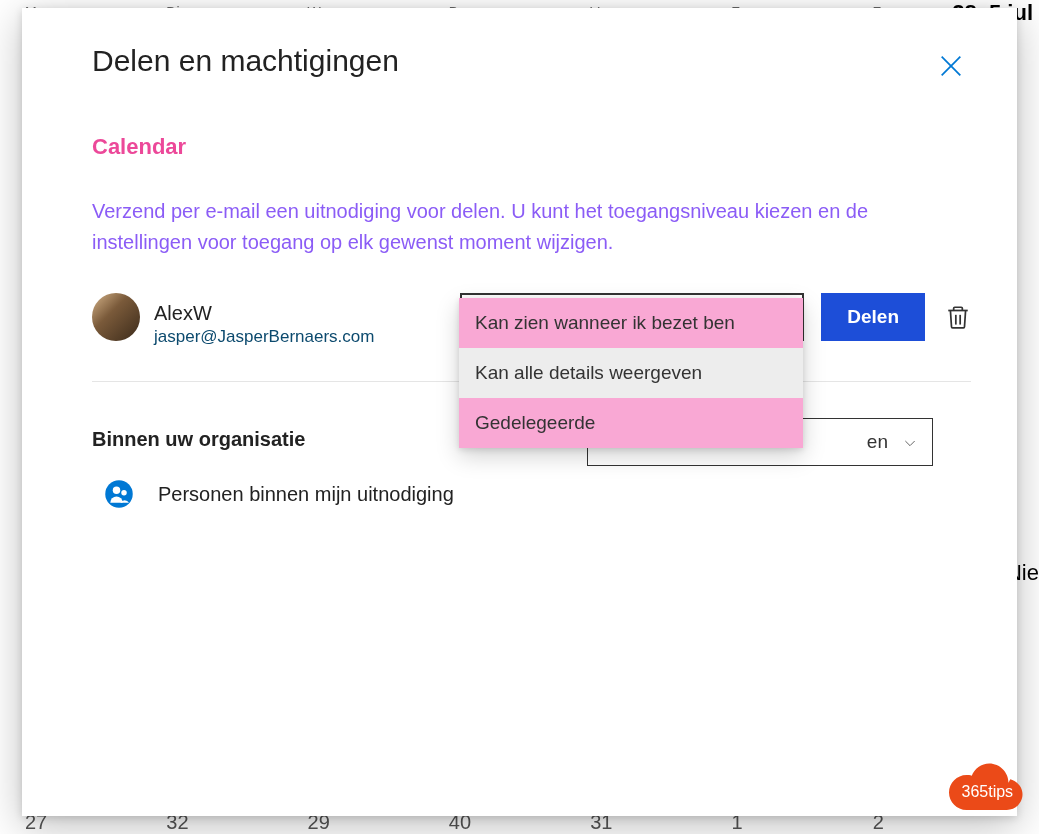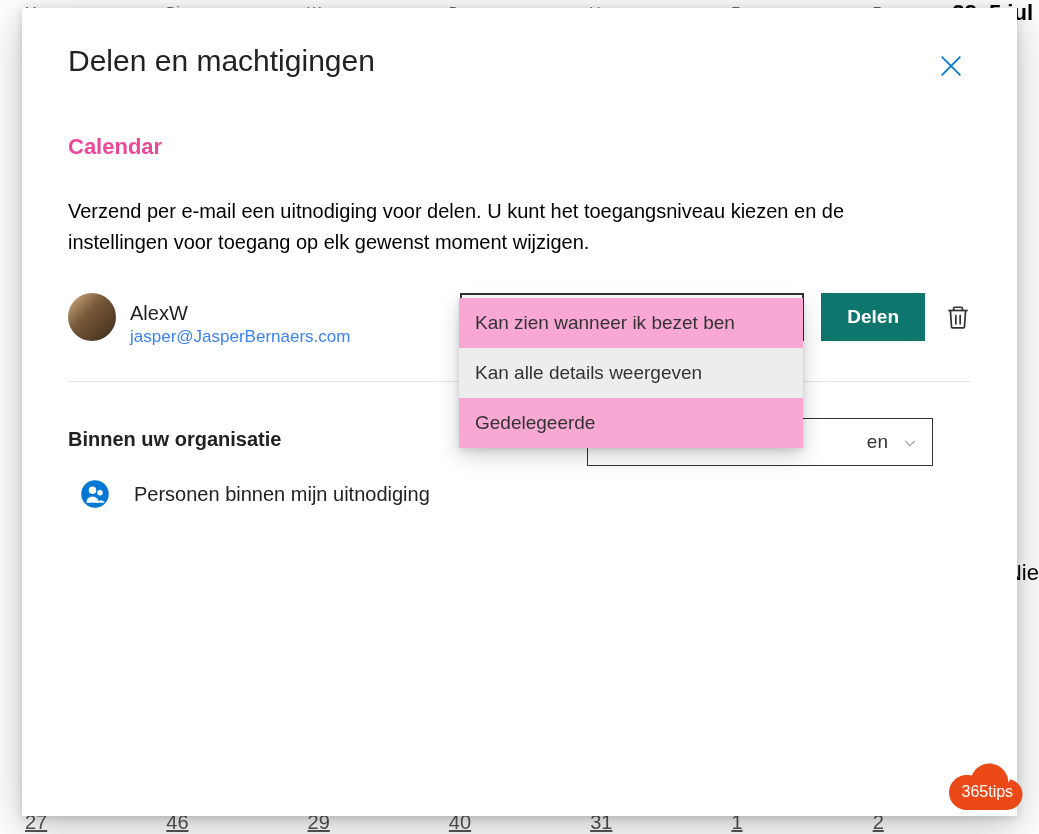--- a/index.html
+++ b/index.html
@@ -21,66 +21,66 @@
     position: absolute; top: 0; right: 6px;
     font-size: 22px; font-weight: 600; color: #000;
   }
   .bg-nie {
     position: absolute; top: 560px; right: 0;
     font-size: 22px; color: #000;
   }
   .bg-bottom-row {
     position: absolute; bottom: 0; left: 0; right: 0;
     display: flex; padding: 0 25px;
-    font-size: 20px; color: #555; text-decoration: underline;
+    font-size: 20px; color: #555;
   }
   .bg-bottom-row span { flex: 1; text-align: left; }
 
   
   .modal {
     position: absolute;
     top: 8px; left: 22px; right: 22px; bottom: 18px;
     background: #fff;
     box-shadow: 0 10px 40px rgba(0,0,0,0.25), 0 2px 8px rgba(0,0,0,0.15);
-    padding: 36px 46px 20px 46px;
+    padding: 36px 46px 20px 70px;
   }
   .modal-title {
     font-size: 30px; font-weight: 400; color: #222;
   }
   .close-icon {
     position: absolute; top: 44px; right: 52px;
     width: 28px; height: 28px; cursor: pointer;
     color: #0078d4;
   }
   .close-icon svg { width: 100%; height: 100%; stroke: currentColor; }
 
   .section-title {
     margin-top: 56px;
     font-size: 22px; font-weight: 600; color: #ec4899;
   }
   .description {
     margin-top: 36px;
-    font-size: 20px; color: #000000; line-height: 1.55;
+    font-size: 20px; color: #8b5cf6; line-height: 1.55;
     max-width: 820px;
   }
 
   .person-row {
     margin-top: 28px;
     display: flex; align-items: center;
     padding-bottom: 34px;
     border-bottom: 1px solid #e5e5e5;
   }
   .avatar {
     width: 48px; height: 48px; border-radius: 50%;
     background: linear-gradient(135deg,#d6b48a 0%, #7a5a3a 40%, #3b2a1a 100%);
     flex-shrink: 0;
   }
   .person-info { margin-left: 14px; flex: 0 0 auto; min-width: 240px; margin-top: 16px; }
   .person-name { font-size: 20px; color: #222; }
-  .person-email { font-size: 17px; color: #3b82f6; margin-top: 2px; }
+  .person-email { font-size: 17px; color: #0c4a6e; margin-top: 2px; }
 
   .spacer { flex: 1; }
 
   .select {
     position: relative;
     width: 344px; height: 48px;
     border: 2px solid #333;
     display: flex; align-items: center;
     padding: 0 40px 0 14px;
     font-size: 19px; color: #333;
@@ -89,21 +89,21 @@
   }
   .select .chev {
     position: absolute; right: 12px; top: 50%; transform: translateY(-50%);
     width: 16px; height: 16px; color: #666;
   }
   .select .chev svg { width:100%; height:100%; stroke: currentColor; fill:none; }
 
   .share-btn {
     margin-left: 17px;
     height: 48px; padding: 0 26px;
-    background: #0f766e; color: #fff;
+    background: #1d4ed8; color: #fff;
     font-size: 19px; font-weight: 600;
     border: none; cursor: pointer;
   }
   .delete-icon {
     margin-left: 20px;
     width: 26px; height: 28px; cursor: pointer; color: #333;
   }
   .delete-icon svg { width:100%; height:100%; stroke: currentColor; fill:none; }
 
   
@@ -174,21 +174,21 @@
     <span>Wo</span>
     <span>Do</span>
     <span>Vr</span>
     <span>Za</span>
     <span>Zo</span>
   </div>
   <div class="bg-date-range">28–5 jul</div>
   <div class="bg-nie">Nie</div>
   <div class="bg-bottom-row">
     <span>27</span>
-    <span>46</span>
+    <span>32</span>
     <span>29</span>
     <span>40</span>
     <span>31</span>
     <span>1</span>
     <span>2</span>
   </div>
 </div>
 
 <div class="modal">
   <div class="modal-title">Delen en machtigingen</div>

